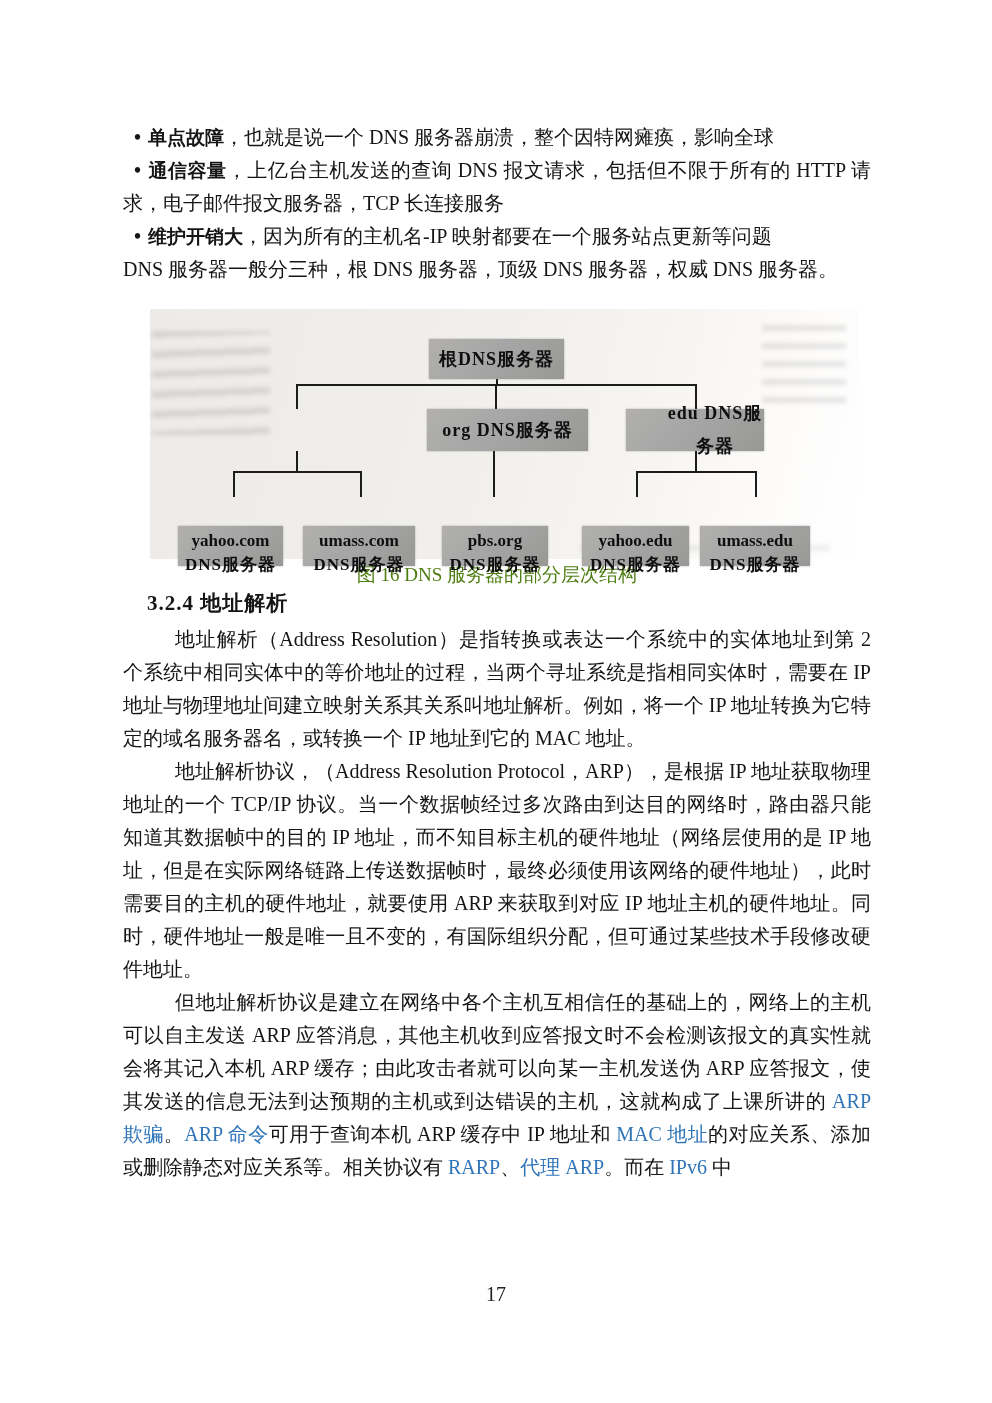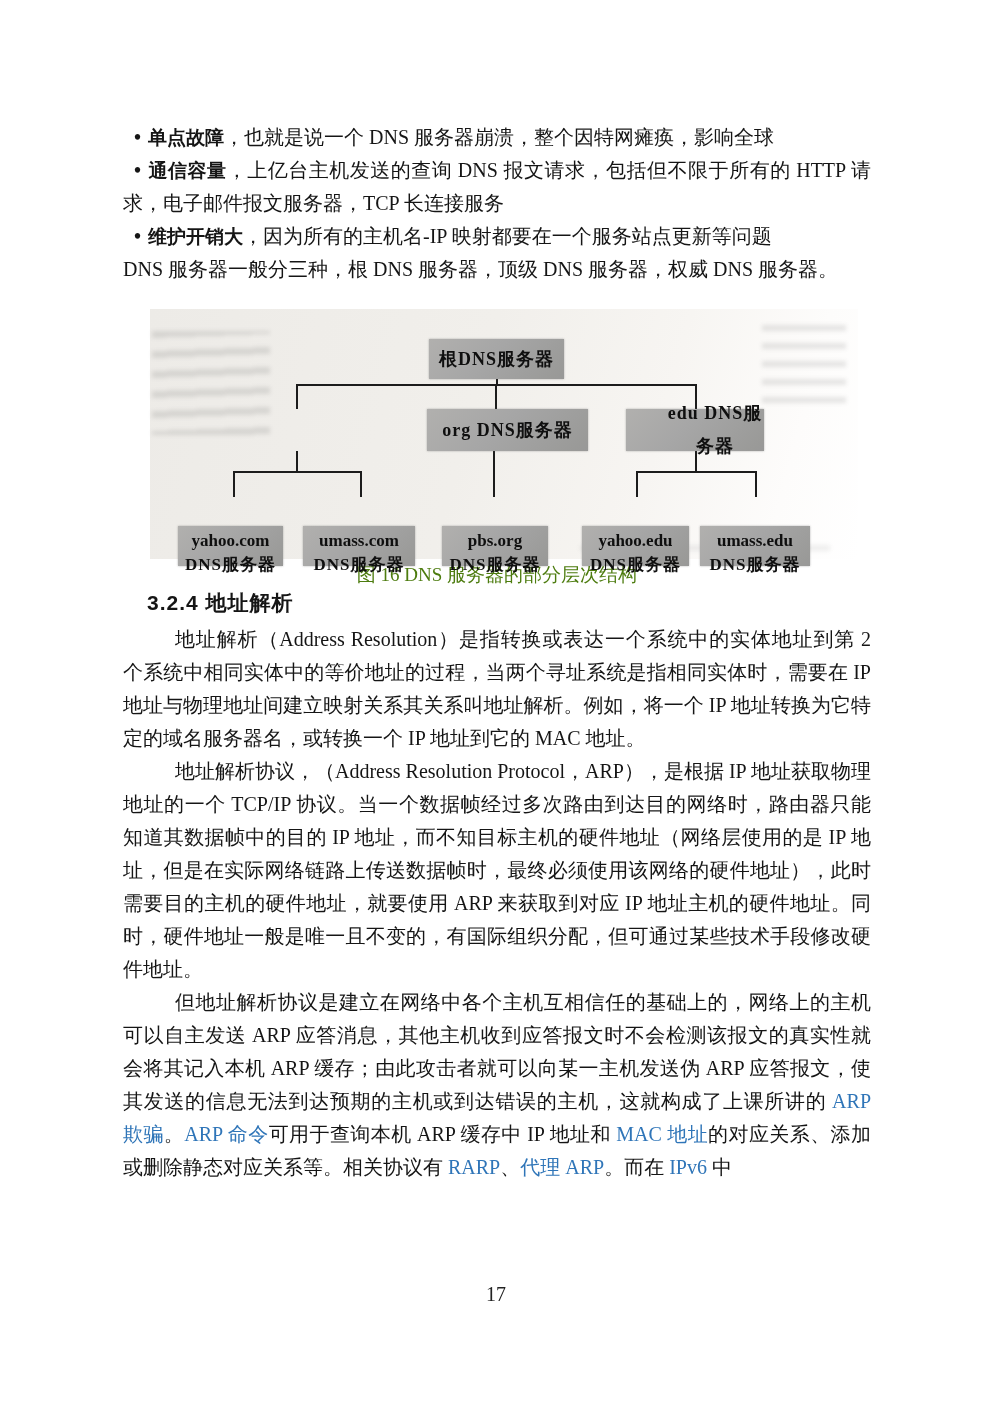--- a/index.html
+++ b/index.html
@@ -87,21 +87,21 @@
     line-height: 24px;
     margin-top: 4px;
     color: #4d7c0f;
   }
 
   h3.sec {
     margin: 2px 0 6px 24px;
     font-size: 21px;
     line-height: 28px;
     font-weight: 700;
-    font-family: Liberation Sans, sans-serif;
+    font-family: Liberation Serif, serif;
     letter-spacing: 1px;
   }
   .lnk {
     color: var(--link-color);
     text-decoration: none;
     cursor: pointer;
   }
   .pagenum {
     position: absolute;
     left: 0; top: 1283px;

